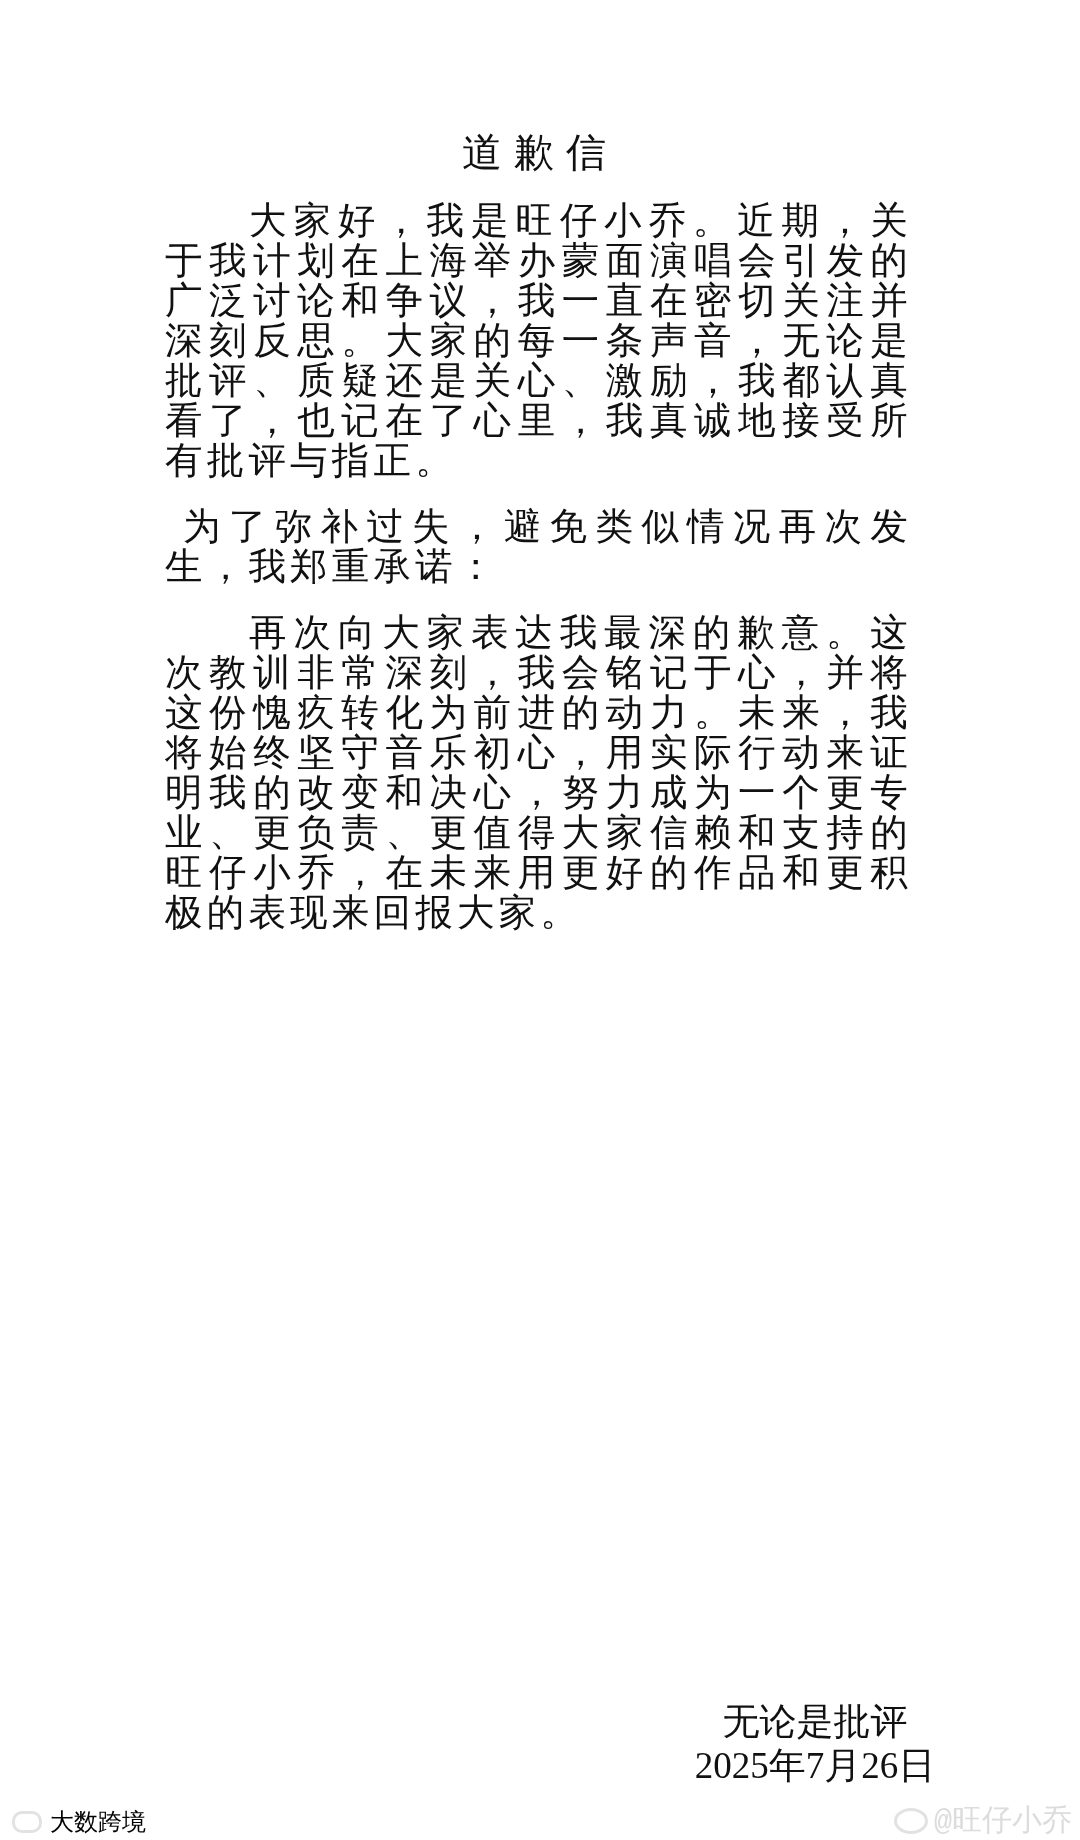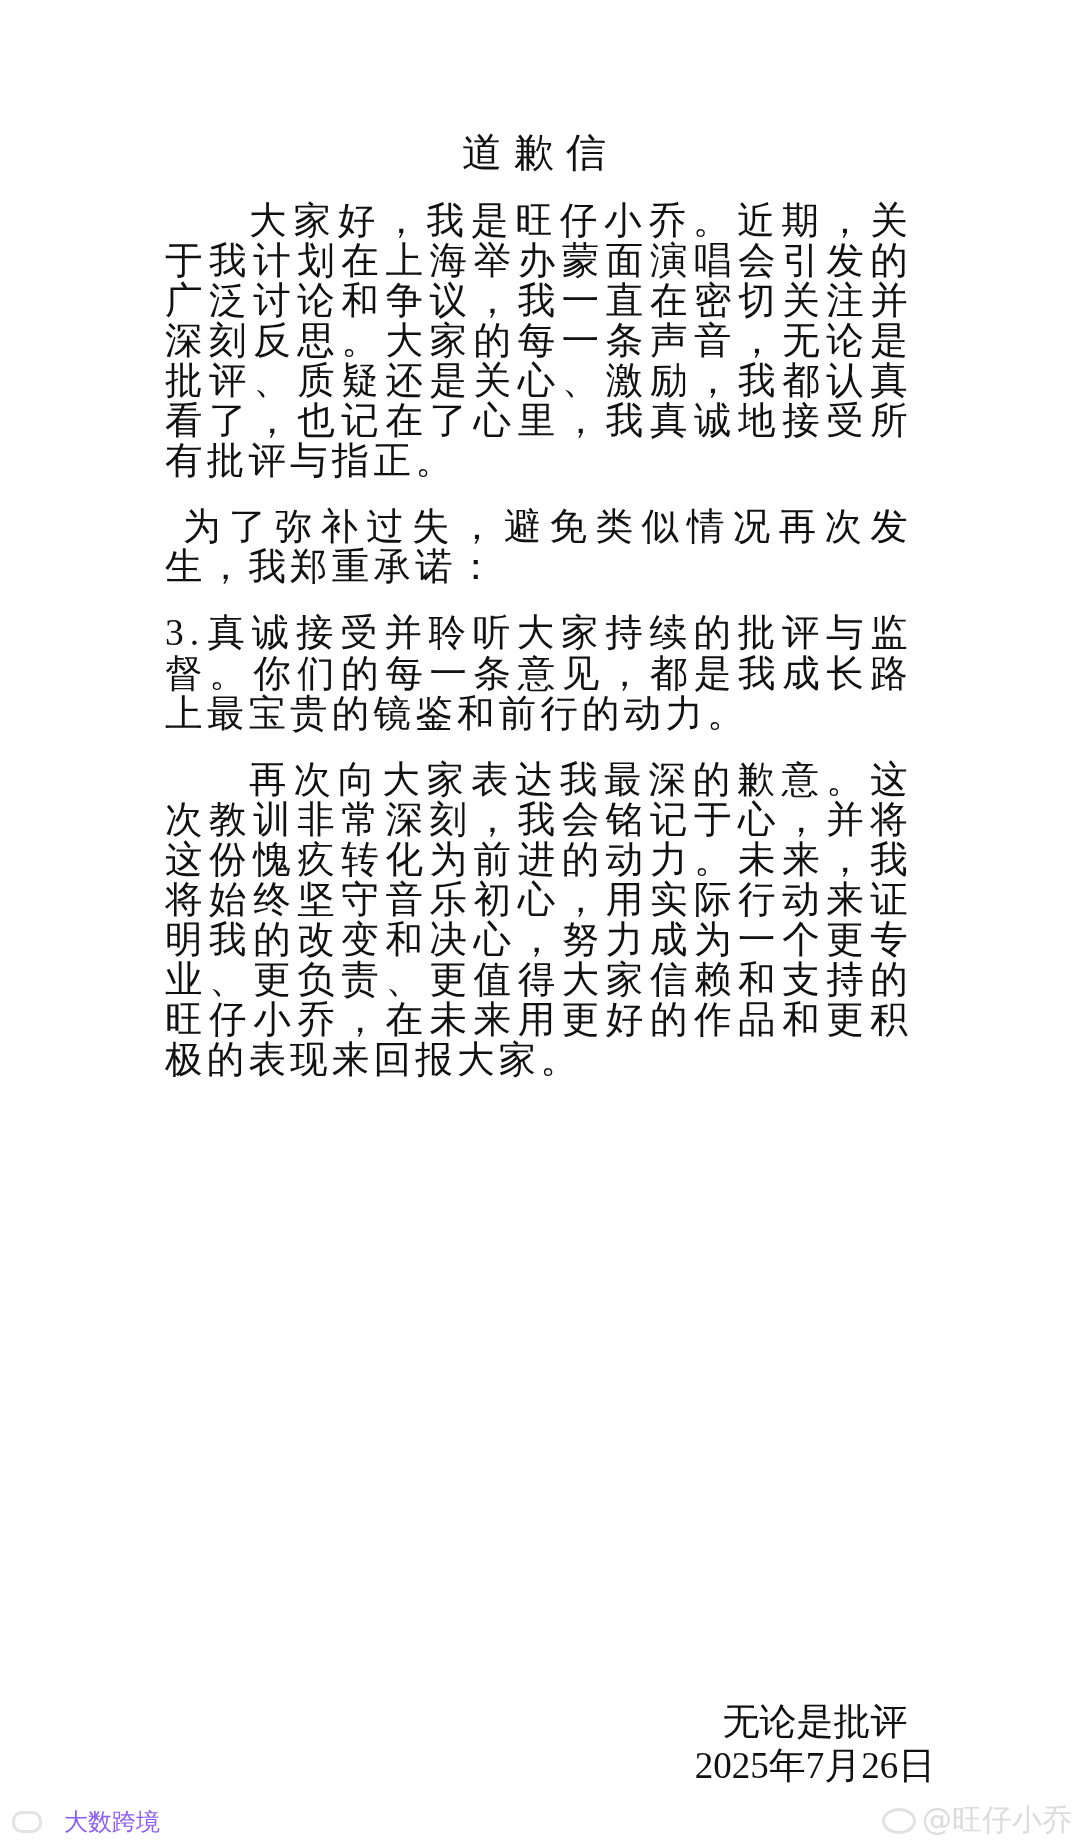--- a/index.html
+++ b/index.html
@@ -22,47 +22,44 @@
     .indent { text-indent: 84px; }
     .indent-small { text-indent: 18px; }
     .num { font-family: "Liberation Serif", "DejaVu Serif", serif; letter-spacing: 6px; }
     .signature {
       position: absolute; top: 1700px; left: 690px; width: 250px;
       text-align: center; font-size: 37px; line-height: 44px;
     }
     .sig-date { font-family: Liberation Serif, serif; }
     .wm-left {
       position: absolute; left: 12px; top: 1806px; font-size: 24px;
-      color: #8b5cf6; display: flex; align-items: center; gap: 22px;
+      color: #000000; display: flex; align-items: center; gap: 8px;
     }
     .wm-right {
       position: absolute; right: 8px; top: 1800px; font-size: 30px;
-      color: #dcdcdc; display: flex; align-items: center; gap: 6px;
+      color: #dcdcdc; display: flex; align-items: center; gap: 6px; font-family: Liberation Mono, monospace;
     }
     .wm-logo {
       display: inline-block; width: 34px; height: 26px;
       border: 3px solid #e2e2e2; border-radius: 50%; box-sizing: border-box;
     }
     .wm-logo-sm {
       display: inline-block; width: 30px; height: 22px;
       border: 3px solid #e2e2e2; border-radius: 10px; box-sizing: border-box;
     }
   </style>
 </head>
 <body>
 
 <div class="title">道歉信</div>
 
 <div class="body">
   <p class="para indent">大家好，我是旺仔小乔。近期，关于我计划在上海举办蒙面演唱会引发的广泛讨论和争议，我一直在密切关注并深刻反思。大家的每一条声音，无论是批评、质疑还是关心、激励，我都认真看了，也记在了心里，我真诚地接受所有批评与指正。</p>
   <p class="para indent-small">为了弥补过失，避免类似情况再次发生，我郑重承诺：</p>
 
-  <p class="para">
-    <span class="num">3.</span><span>真诚接受并聆听大家持续的批评与监督。你们的每一条意见，都是我成长路上最宝贵的镜鉴和前行的动力。</span>
-  </p>
 
   <p class="para indent">再次向大家表达我最深的歉意。这次教训非常深刻，我会铭记于心，并将这份愧疚转化为前进的动力。未来，我将始终坚守音乐初心，用实际行动来证明我的改变和决心，努力成为一个更专业、更负责、更值得大家信赖和支持的旺仔小乔，在未来用更好的作品和更积极的表现来回报大家。</p>
 
 </div>
 
 <div class="signature">
   <div>无论是批评</div>
   <div class="sig-date">2025年7月26日</div>
 </div>
 

